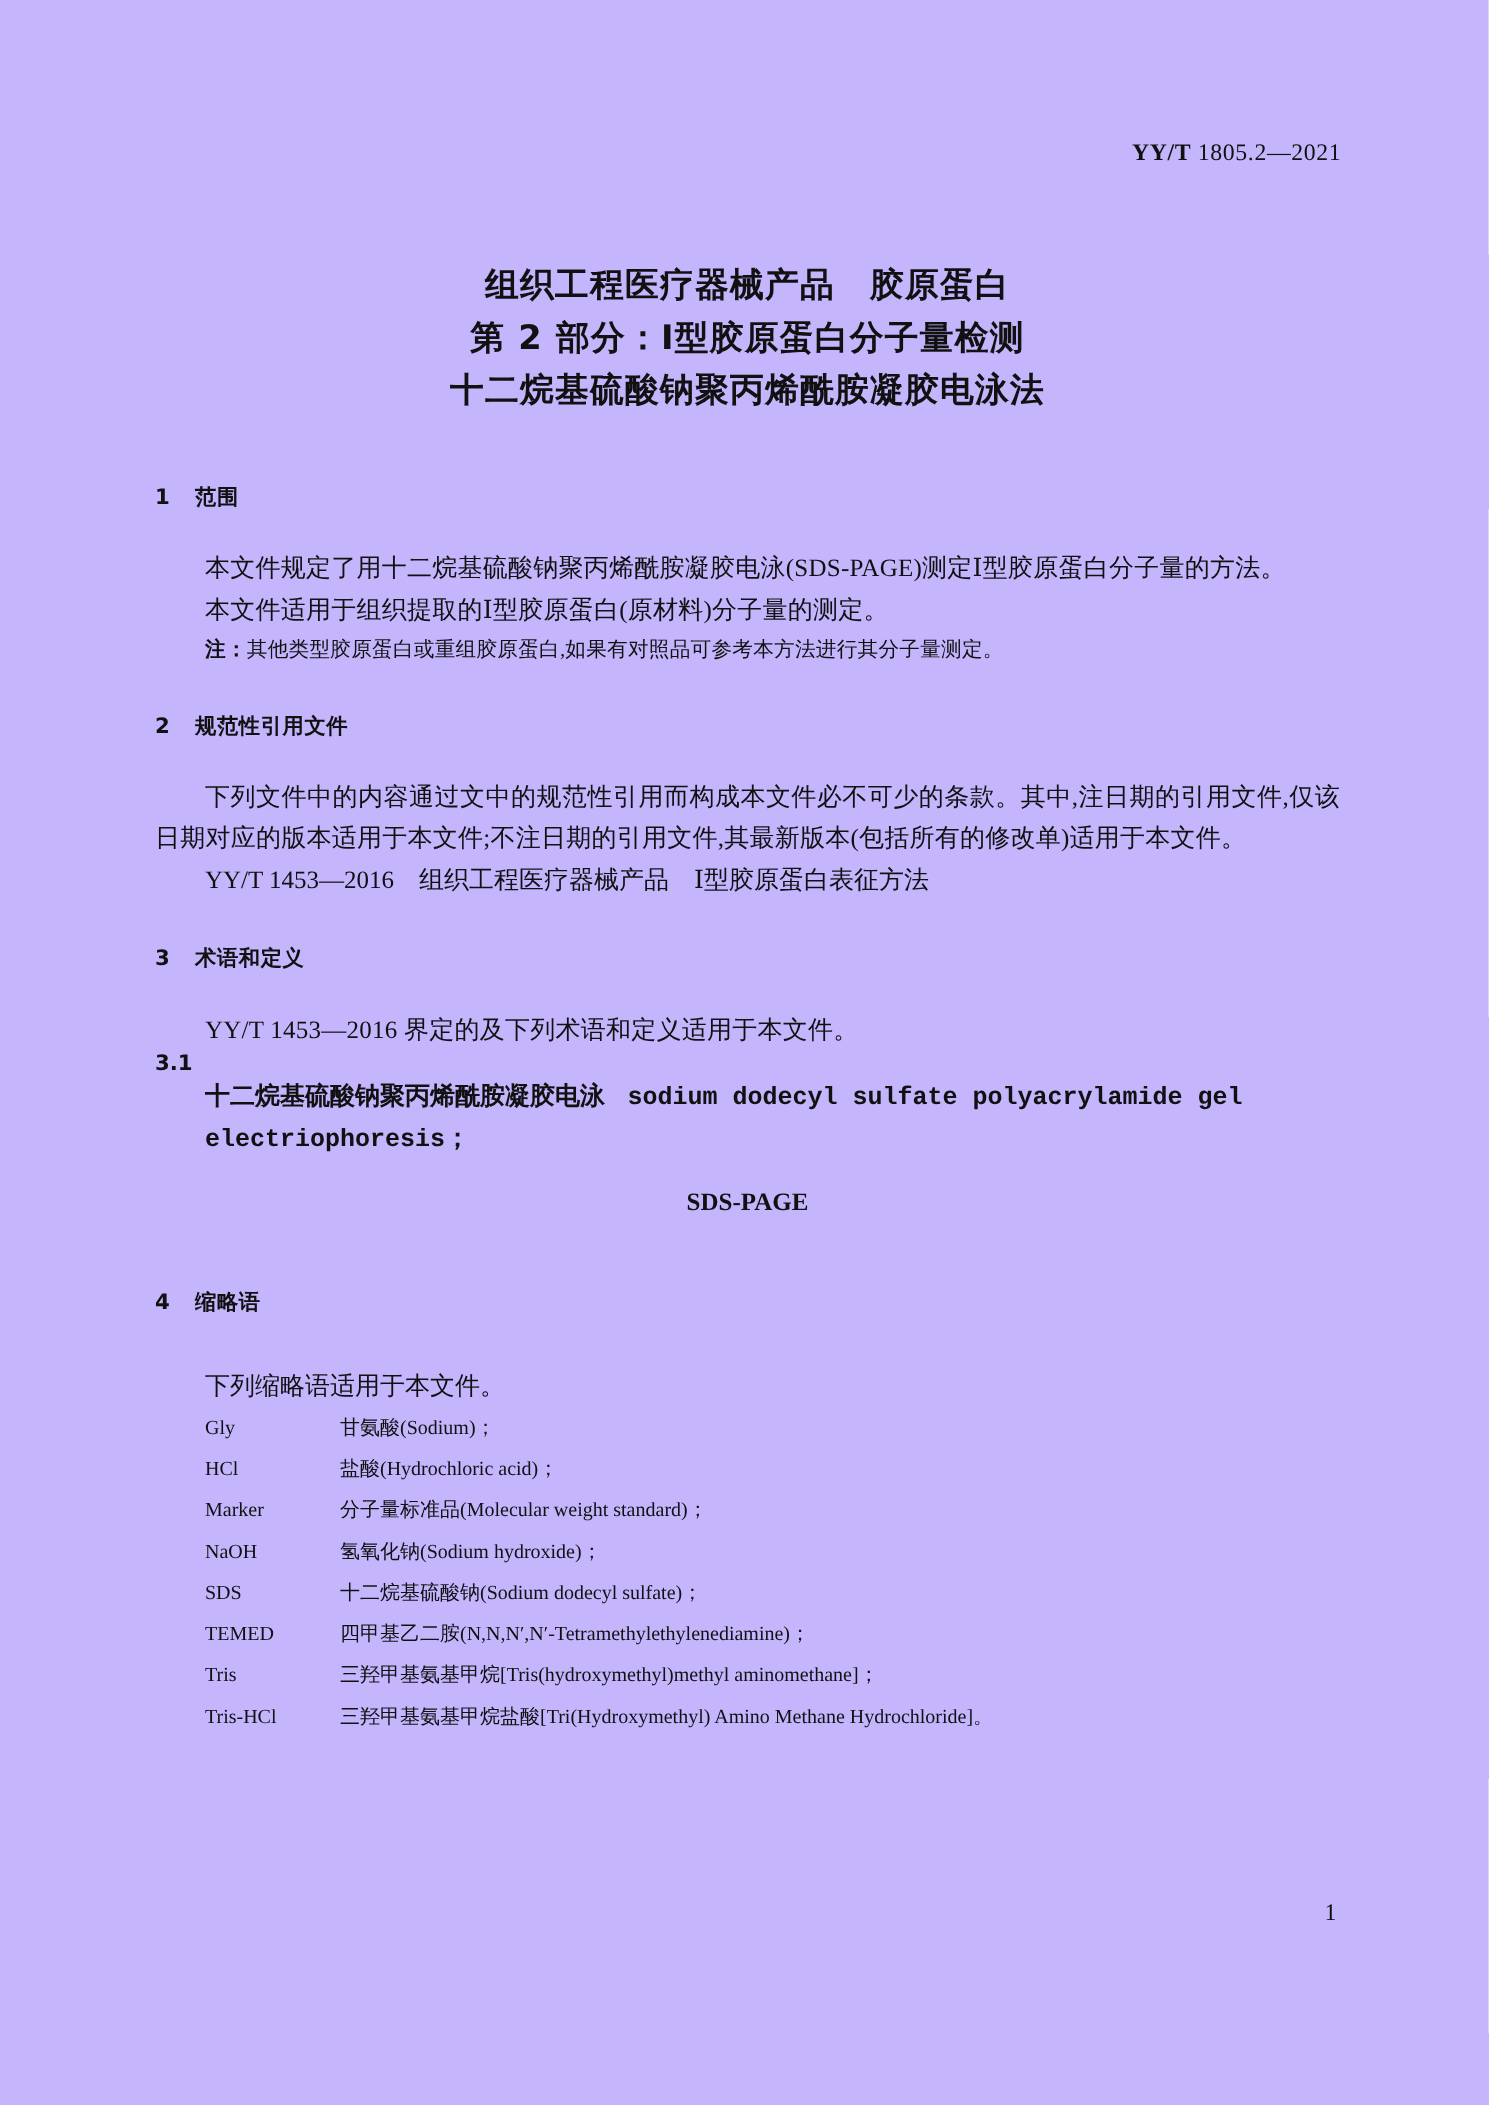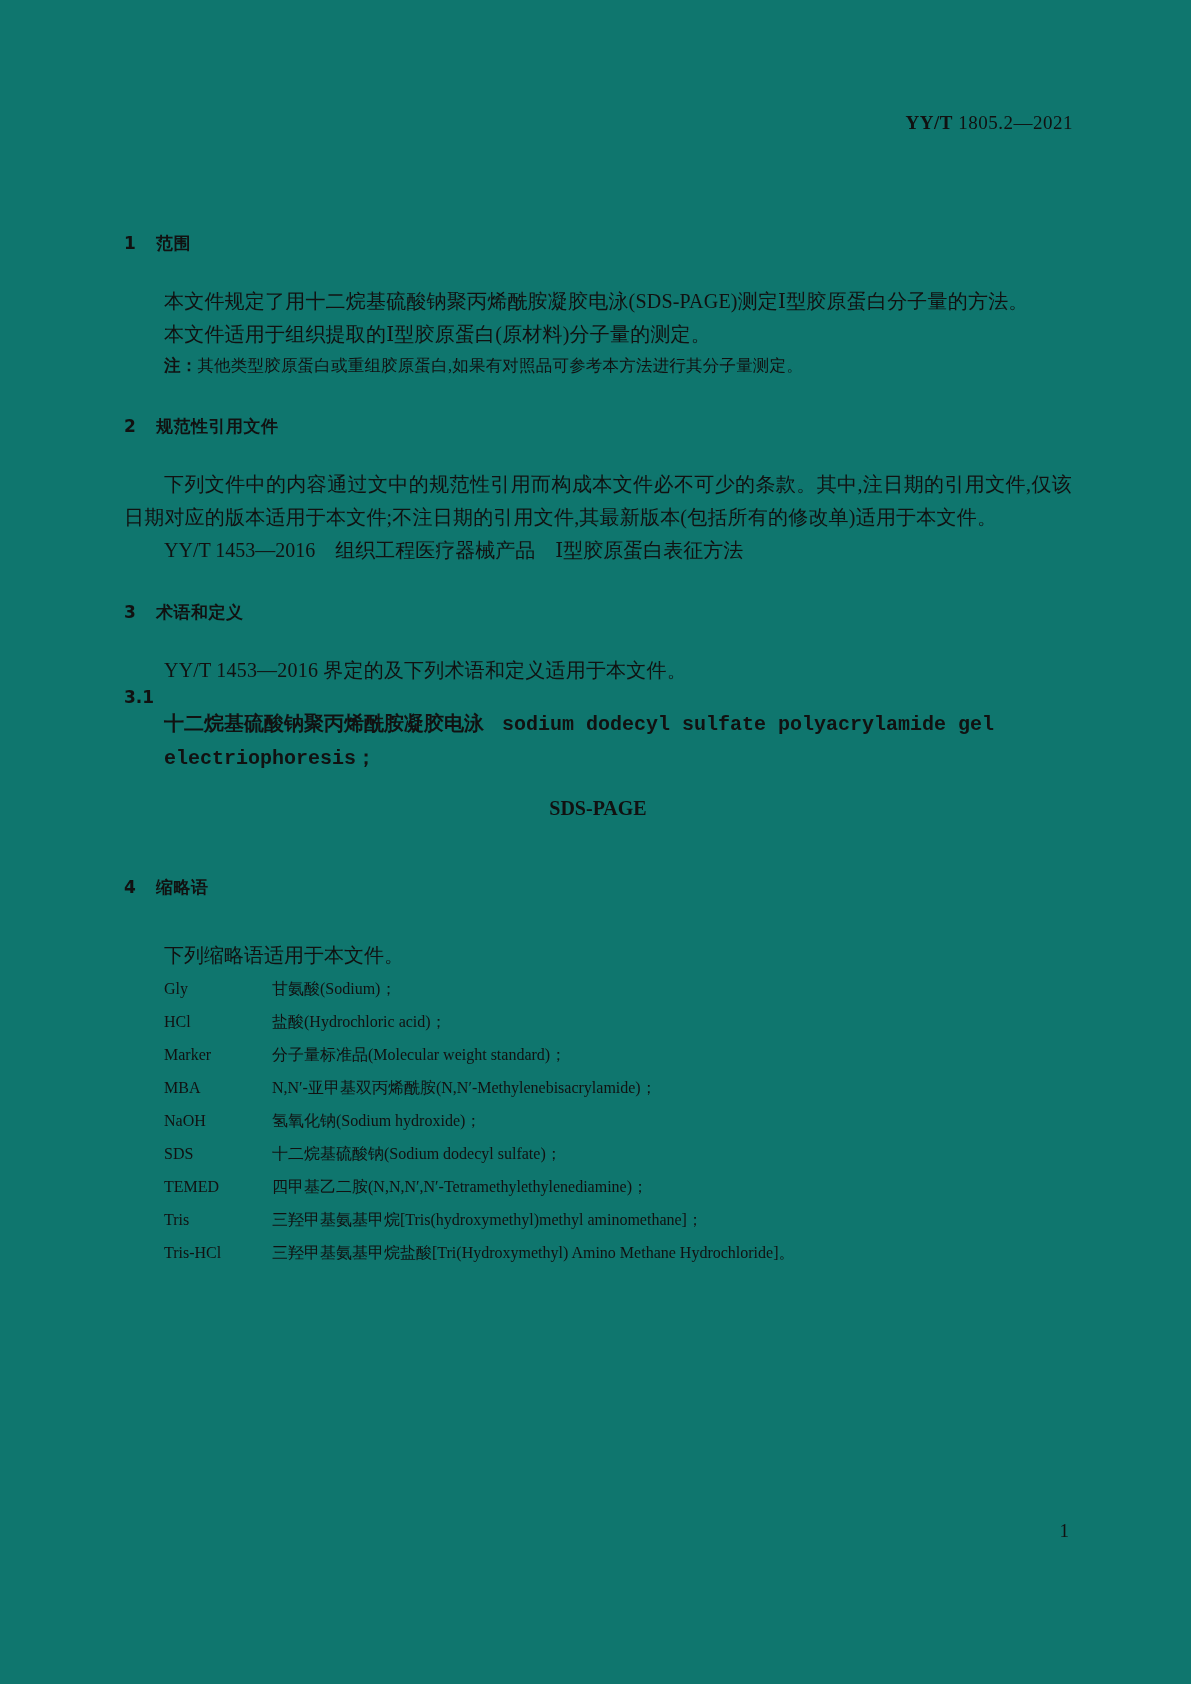--- a/index.html
+++ b/index.html
@@ -9,21 +9,21 @@
     background: #ffffff;
   }
   body {
     font-family: "Liberation Serif", "DejaVu Serif", serif;
     color: #111111;
   }
   .page {
     position: relative;
     width: 1191px;
     height: 1684px;
-    background: #0f766e;
+    background: #c4b5fd;
     box-sizing: border-box;
     padding: 12px;
     overflow: hidden;
   }
   
   .header {
     position: absolute;
     top: 112px;
     right: 118px;
     font-family: "Liberation Serif", "DejaVu Serif", serif;
@@ -164,20 +164,25 @@
 
 <div class="page">
 
   <div class="header">
     <span class="std-prefix">YY/T</span>
     <span>1805.2—2021</span>
   </div>
 
   <div class="content">
 
+    <div class="doc-title">
+      <span class="tline">组织工程医疗器械产品　胶原蛋白</span>
+      <span class="tline">第 2 部分：Ⅰ型胶原蛋白分子量检测</span>
+      <span class="tline">十二烷基硫酸钠聚丙烯酰胺凝胶电泳法</span>
+    </div>
 
     <div class="sp-52"></div>
 
     <p class="clause-h">
       <span class="num">1</span><span>范围</span>
     </p>
 
     <div class="sp-30"></div>
 
     <p class="para indent">本文件规定了用十二烷基硫酸钠聚丙烯酰胺凝胶电泳(SDS-PAGE)测定Ⅰ型胶原蛋白分子量的方法。</p>
@@ -231,24 +236,20 @@
       </div>
       <div class="abbr-row">
         <span class="abbr-term">HCl</span>
         <span class="abbr-def">盐酸(Hydrochloric acid)；</span>
       </div>
       <div class="abbr-row">
         <span class="abbr-term">Marker</span>
         <span class="abbr-def">分子量标准品(Molecular weight standard)；</span>
       </div>
       <div class="abbr-row">
-        <span class="abbr-term">MBA</span>
-        <span class="abbr-def">N,N′-亚甲基双丙烯酰胺(N,N′-Methylenebisacrylamide)；</span>
-      </div>
-      <div class="abbr-row">
         <span class="abbr-term">NaOH</span>
         <span class="abbr-def">氢氧化钠(Sodium hydroxide)；</span>
       </div>
       <div class="abbr-row">
         <span class="abbr-term">SDS</span>
         <span class="abbr-def">十二烷基硫酸钠(Sodium dodecyl sulfate)；</span>
       </div>
       <div class="abbr-row">
         <span class="abbr-term">TEMED</span>
         <span class="abbr-def">四甲基乙二胺(N,N,N′,N′-Tetramethylethylenediamine)；</span>

